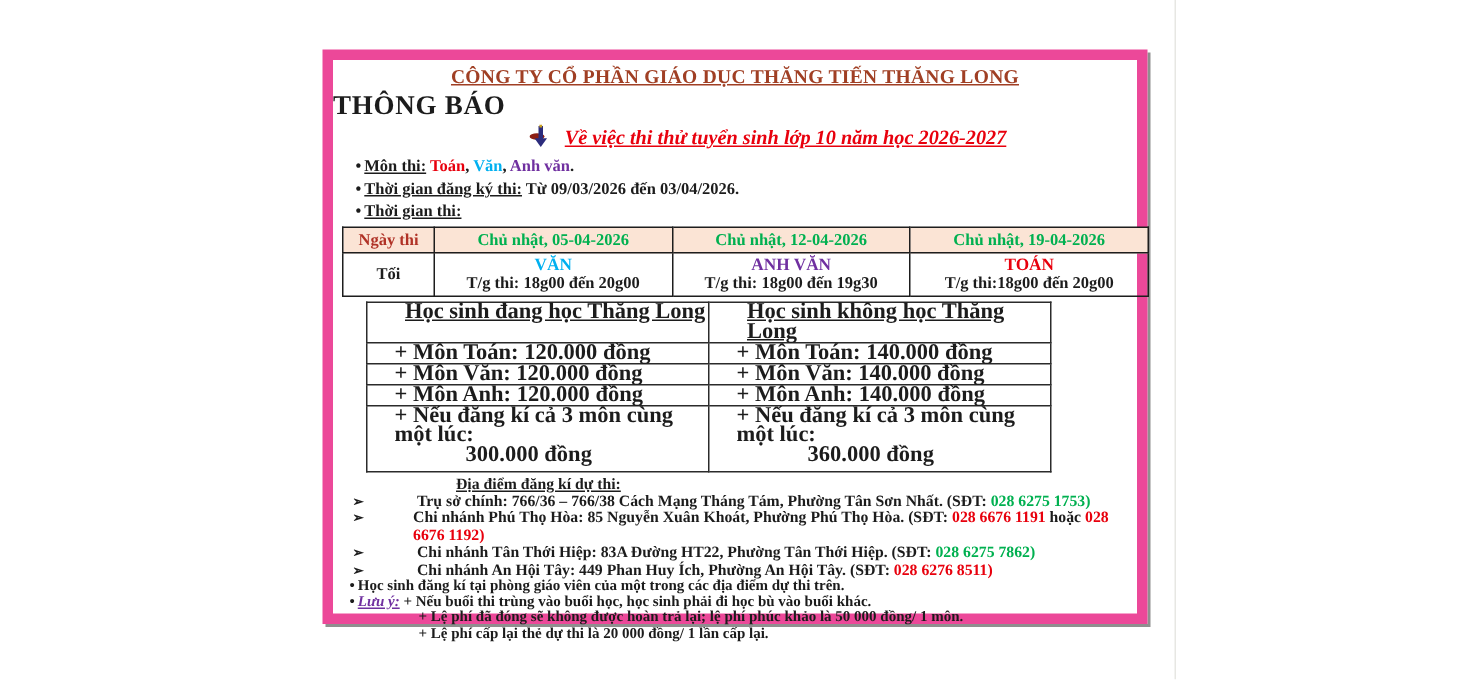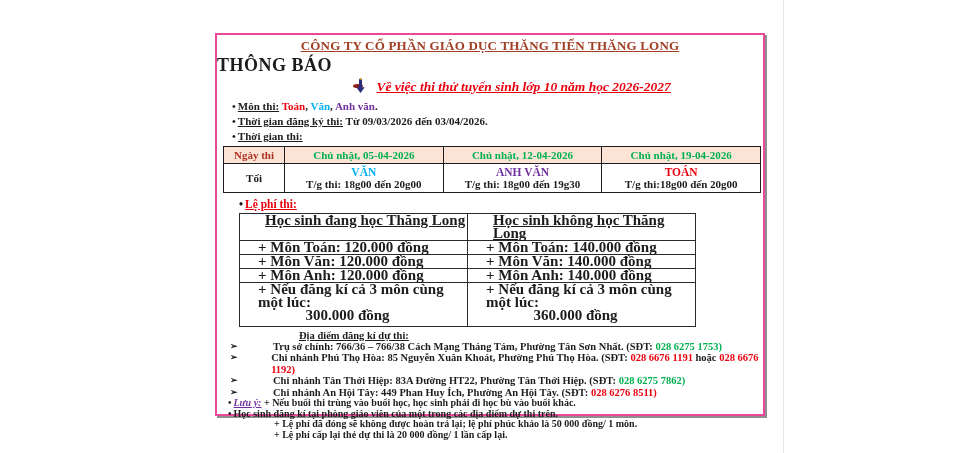--- a/index.html
+++ b/index.html
@@ -3,21 +3,21 @@
 <meta charset="utf-8">
 <style>
   * { box-sizing: border-box; margin: 0; padding: 0; }
   html,body { width: 980px; height: 453px; background: #ffffff; overflow: hidden; }
   body { font-family: "Liberation Serif", "DejaVu Serif", serif; font-weight: bold; color: #1c1c1c; position: relative; }
 
   .page-edge { position: absolute; left: 783px; top: 0; width: 1px; height: 453px; background: #e7e7e3; }
 
   .sheet {
     position: absolute; left: 215px; top: 33px; width: 550px; height: 383px;
-    background: #ffffff; border: 2px solid #ec4899;
+    background: #ffffff; border: 7px solid #ec4899;
     box-shadow: 2px 2px 0 #8f8f8f;
     padding-top: 3px;
   }
 
   .c-red    { color: #e8000d; }
   .c-green  { color: #00b050; }
   .c-cyan   { color: #00b0f0; }
   .c-purple { color: #7030a0; }
   .c-brick  { color: #a03f24; }
   .c-maroon { color: #b03226; }
@@ -123,23 +123,20 @@
             <div class="time">T/g thi: 18g00 đến 19g30</div>
           </td>
         <td>
             <div class="subj c-red">TOÁN</div>
             <div class="time">T/g thi:18g00 đến 20g00</div>
           </td>
       </tr>
     </tbody>
   </table>
 
-  <div class="fee-label c-red">
-    <span class="bullet" style="color:#1c1c1c">•</span><span class="lbl">Lệ phí thi:</span>
-  </div>
 
   <table class="fees">
     <tbody>
         <tr>
       <td class="fee-head"><span>Học sinh đang học Thăng Long</span></td>
       <td class="fee-head"><span>Học sinh không học Thăng Long</span></td>
     </tr>
     <tr>
       <td>+ Môn Toán: 120.000 đồng</td>
       <td>+ Môn Toán: 140.000 đồng</td>
@@ -180,21 +177,21 @@
   <div class="branch">
     <span class="arrow">➢</span>
     <span><span>Chi nhánh Tân Thới Hiệp: 83A Đường HT22, Phường Tân Thới Hiệp.  (SĐT: </span><span class="c-green">028 6275 7862)</span></span>
   </div>
   <div class="branch">
     <span class="arrow">➢</span>
     <span><span>Chi nhánh An Hội Tây: 449 Phan Huy Ích, Phường An Hội Tây. (SĐT: </span><span class="c-red">028 6276 8511)</span></span>
   </div>
 
   <div class="note-line">
-    <span class="bullet">•</span><span class="luuy-lbl c-purple">Lưu ý:</span><span> + Nếu buổi thi trùng vào buổi học, học sinh phải đi học bù vào buổi khác.</span>
+    <span class="bullet">•</span><span>Học sinh đăng kí tại phòng giáo viên của một trong các địa điểm dự thi trên.</span>
   </div>
   <div class="note-line">
-    <span class="bullet">•</span><span>Học sinh đăng kí tại phòng giáo viên của một trong các địa điểm dự thi trên.</span>
+    <span class="bullet">•</span><span class="luuy-lbl c-purple">Lưu ý:</span><span> + Nếu buổi thi trùng vào buổi học, học sinh phải đi học bù vào buổi khác.</span>
   </div>
   <div class="note-cont">+ Lệ phí đã đóng sẽ không được hoàn trả lại; lệ phí phúc khảo là 50 000 đồng/ 1 môn.</div>
   <div class="note-cont">+ Lệ phí cấp lại thẻ dự thi là 20 000 đồng/ 1 lần cấp lại.</div>
 
 </div>
 
 </body></html>

